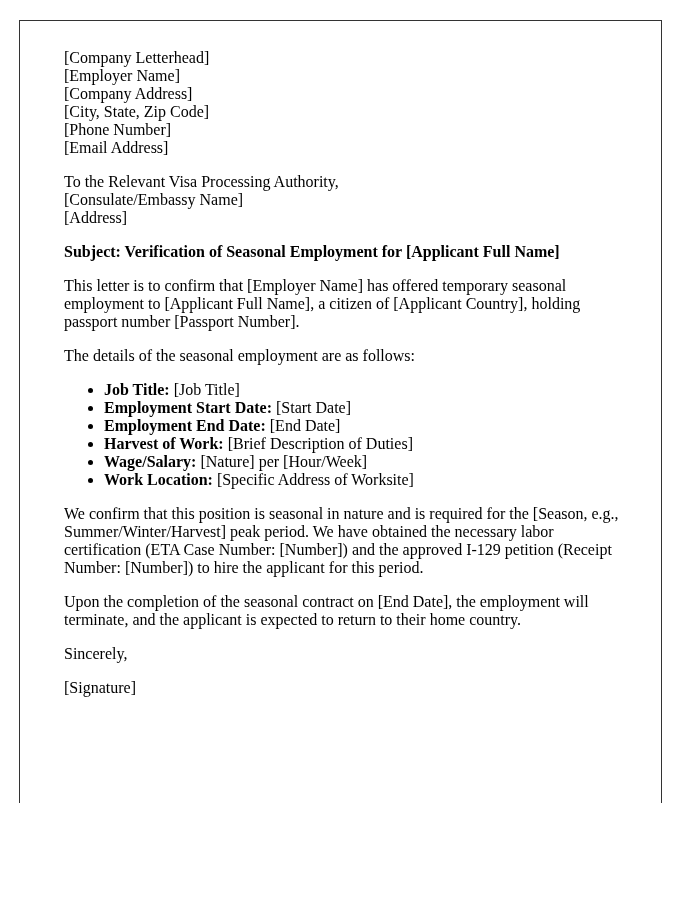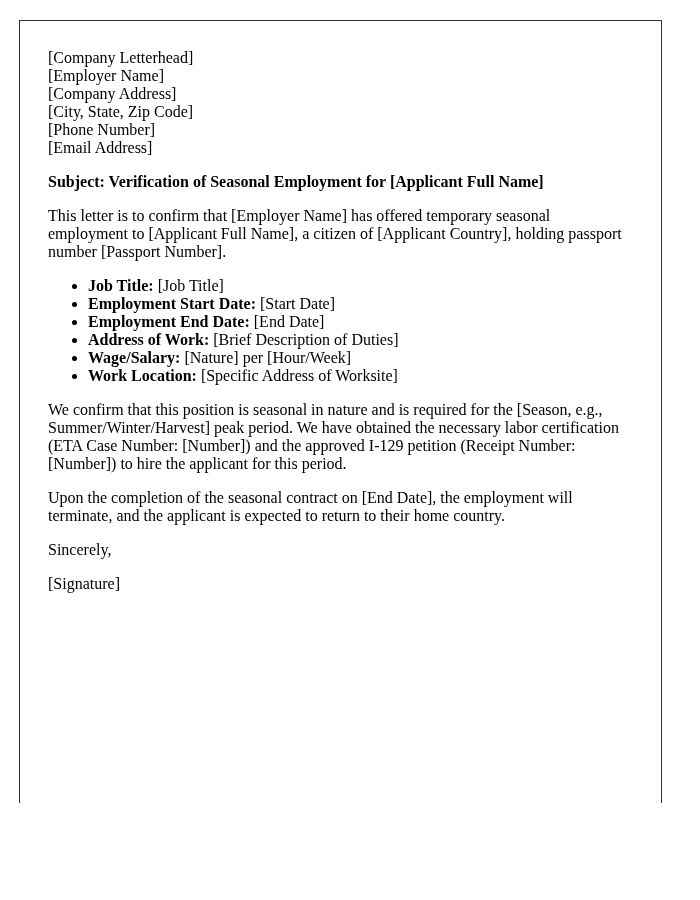--- a/index.html
+++ b/index.html
@@ -23,21 +23,21 @@
   .page {
     position: absolute;
     left: 19px;
     top: 20px;
     width: 643px;
     height: 783px;
     box-sizing: border-box;
     border: 1px solid #333333;
     border-bottom: none;
     background: #ffffff;
-    padding: 12px 28px 0 28px;
+    padding: 12px 28px 0 44px;
     overflow: hidden;
   }
   .page p {
     margin: 16px 0;
     white-space: pre-line;
   }
   .page ul {
     margin: 12px 0;
     padding-left: 40px;
     list-style-type: disc;
@@ -55,32 +55,36 @@
   <div class="page">
 
     <p>[Company Letterhead]
 [Employer Name]
 [Company Address]
 [City, State, Zip Code]
 [Phone Number]
 [Email Address]</p>
 
 
+    <p>To the Relevant Visa Processing Authority,
+[Consulate/Embassy Name]
+[Address]</p>
 
     <p class="bold">Subject: Verification of Seasonal Employment for [Applicant Full Name]</p>
 
 
     <p>This letter is to confirm that [Employer Name] has offered temporary seasonal employment to [Applicant Full Name], a citizen of [Applicant Country], holding passport number [Passport Number].</p>
 
+    <p>The details of the seasonal employment are as follows:</p>
 
     <ul>
       <li><span class="bold">Job Title:</span> <span>[Job Title]</span></li>
       <li><span class="bold">Employment Start Date:</span> <span>[Start Date]</span></li>
       <li><span class="bold">Employment End Date:</span> <span>[End Date]</span></li>
-      <li><span class="bold">Address of Work:</span> <span>[Brief Description of Duties]</span></li>
+      <li><span class="bold">Harvest of Work:</span> <span>[Brief Description of Duties]</span></li>
       <li><span class="bold">Wage/Salary:</span> <span>[Nature] per [Hour/Week]</span></li>
       <li><span class="bold">Work Location:</span> <span>[Specific Address of Worksite]</span></li>
     </ul>
 
     <p>We confirm that this position is seasonal in nature and is required for the [Season, e.g., Summer/Winter/Harvest] peak period. We have obtained the necessary labor certification (ETA Case Number: [Number]) and the approved I-129 petition (Receipt Number: [Number]) to hire the applicant for this period.</p>
 
     <p>Upon the completion of the seasonal contract on [End Date], the employment will terminate, and the applicant is expected to return to their home country.</p>
 
 
     <p>Sincerely,</p>

